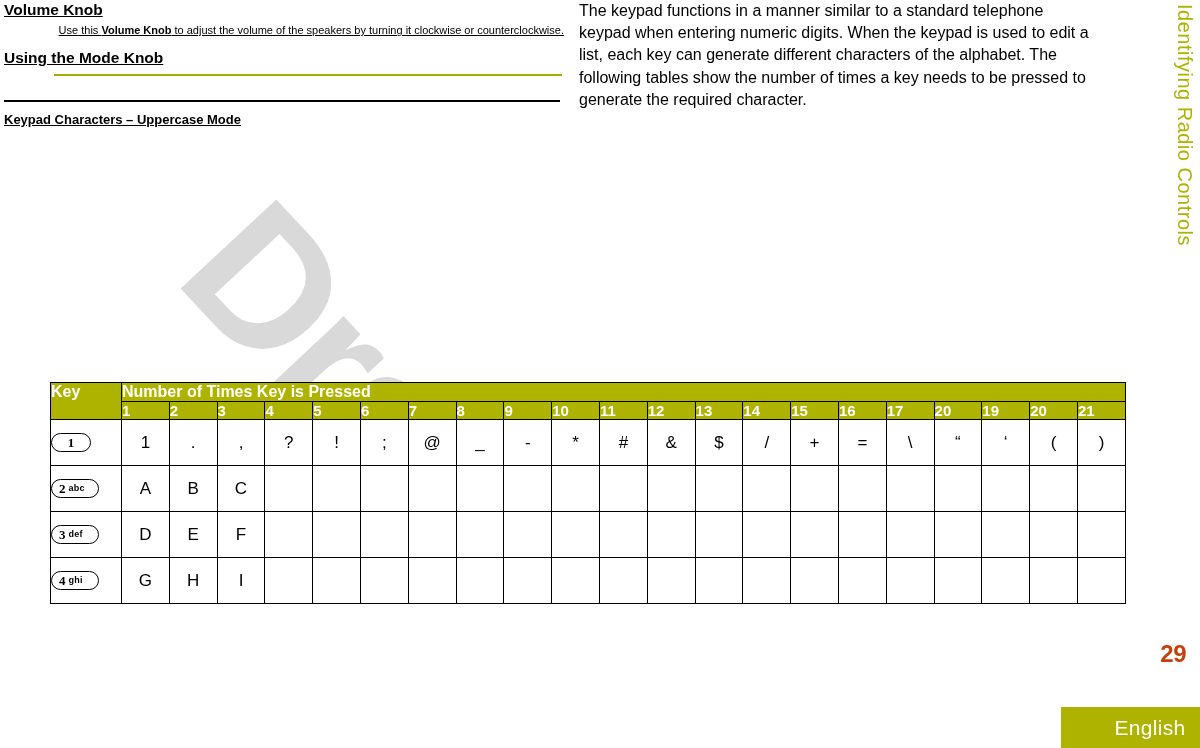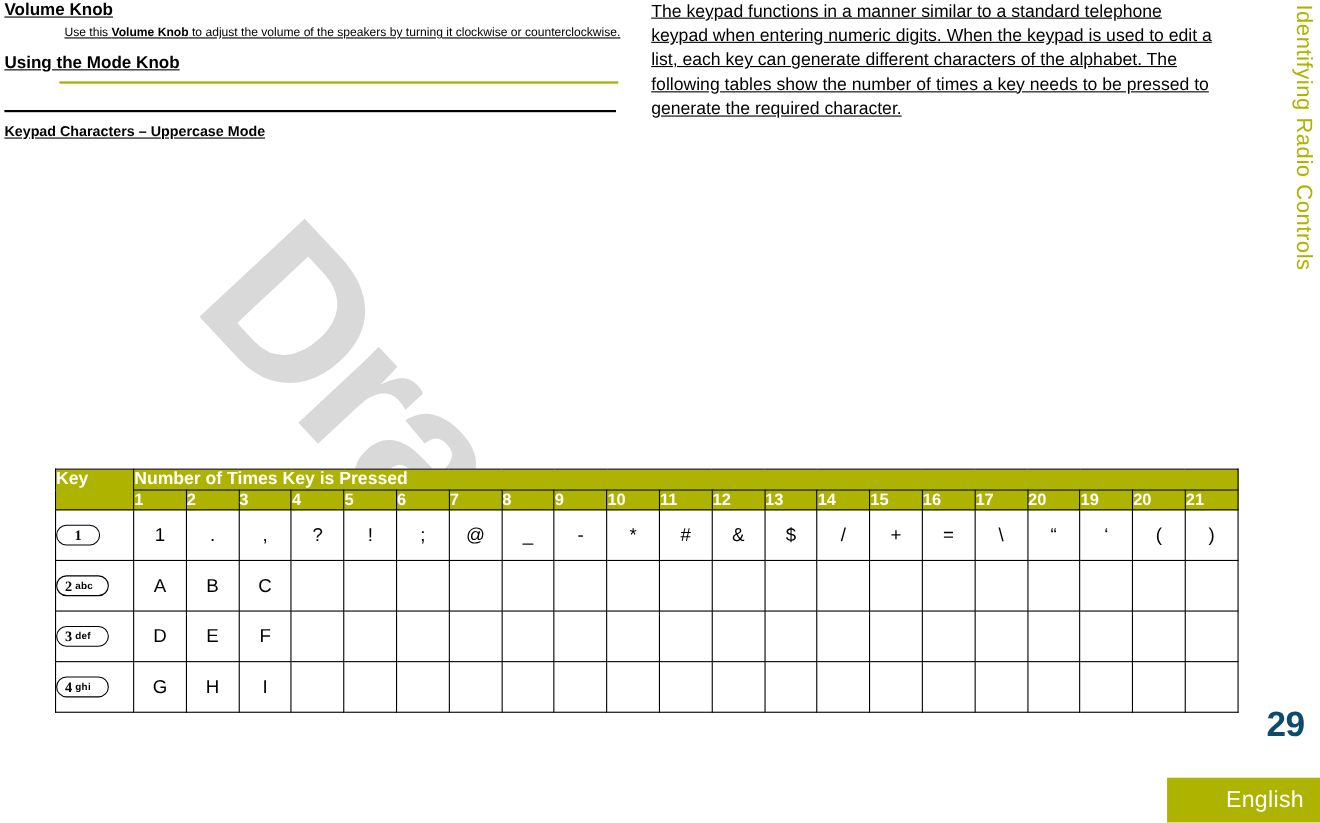--- a/index.html
+++ b/index.html
@@ -47,25 +47,24 @@
   .col-left {
     position: absolute;
     left: 4px;
     top: 0px;
     width: 560px;
     z-index: 2;
     text-decoration: underline;
   }
   .col-right {
     position: absolute;
-    left: 592px;
+    left: 579px;
     top: 0px;
     width: 510px;
     z-index: 2;
-    text-decoration: underline;
   }
 
   h3.sec-head {
     font-size: 15.5px;
     font-weight: bold;
     margin: 0 0 4px 0;
     line-height: 1.25;
   }
   p.body-indent {
     font-size: 11px;
@@ -107,21 +106,20 @@
     line-height: 1.2;
   }
 
   
   #keypad-table-wrap {
     position: absolute;
     left: 50px;
     top: 382px;
     width: 971px;
     z-index: 3;
-    margin-top: 44px;
   }
   table.keypad {
     border-collapse: collapse;
     width: 1076px;
     table-layout: fixed;
     background: #ffffff;
   }
   table.keypad th, table.keypad td {
     border: 1px solid #000000;
     padding: 0;
@@ -206,22 +204,22 @@
     letter-spacing: 0.5px;
     white-space: nowrap;
   }
 
   
   #page-number {
     position: absolute;
     right: 14px;
     top: 640px;
     z-index: 4;
-    color: #0c4a6e;
-    font-size: 32px;
+    color: #c2410c;
+    font-size: 24px;
     font-weight: bold;
     letter-spacing: -0.5px;
   }
 
   
   #footer-bar {
     position: absolute;
     left: 1061px;
     top: 707px;
     width: 178px;

